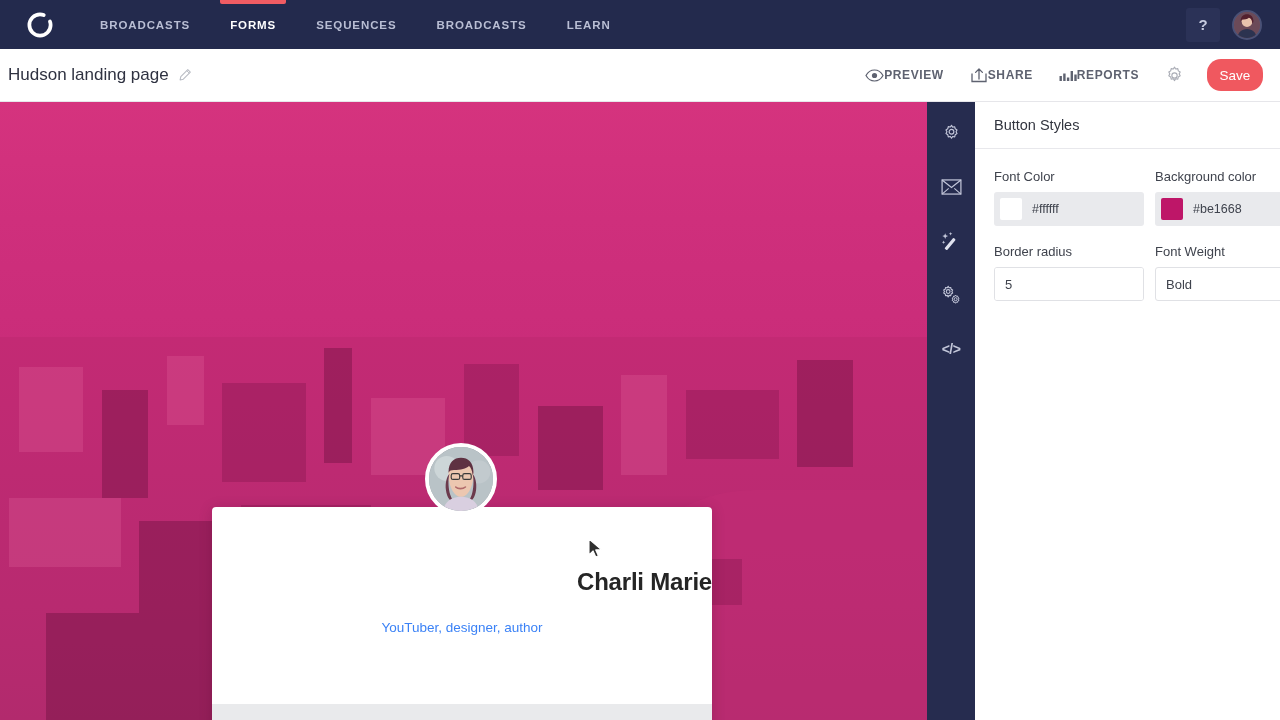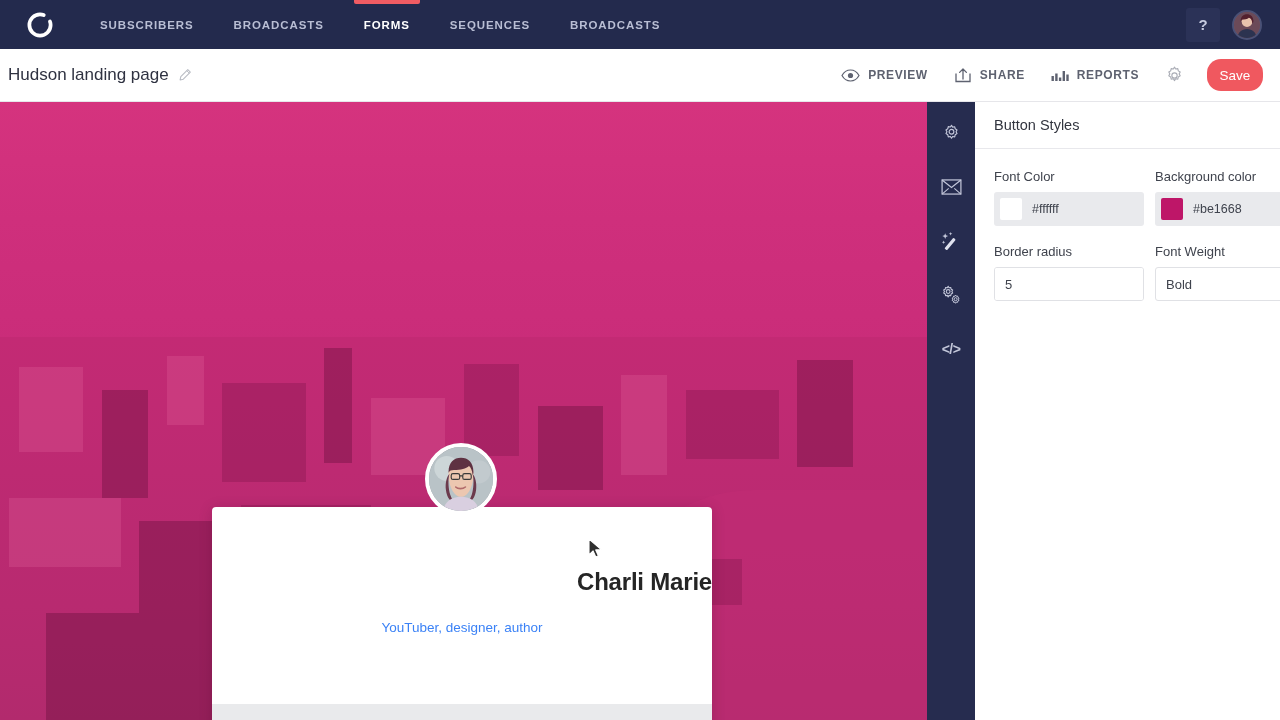--- a/index.html
+++ b/index.html
@@ -45,21 +45,21 @@
   .subbar {
     position:absolute; top:49px; left:0; width:1280px; height:53px;
     background:#ffffff; border-bottom:1px solid #e6e6ea;
     display:flex; align-items:center;
   }
   .doc-title-wrap { display:flex; align-items:center; padding-left:8px; gap:9px; }
   .doc-title { font-size:17px; color:#2f3241; font-weight:400; }
   .pencil-icon { width:14px; height:14px; display:block; cursor:pointer; }
   .toolbar-actions { margin-left:auto; display:flex; align-items:center; gap:0; padding-right:17px; }
   .tb-action {
-    display:flex; align-items:center; gap:8px; padding:0 13px; height:40px;
+    display:flex; align-items:center; gap:0; padding:0 13px; height:40px;
     color:#5e6270; font-size:12px; font-weight:700; letter-spacing:0.6px; cursor:pointer;
   }
   .tb-action svg { display:block; }
   .tb-gear { padding:0 13px; display:flex; align-items:center; cursor:pointer; }
   .save-btn {
     margin-left:10px; background:#f0585f; color:#fff; border:none;
     width:56px; height:32px; border-radius:14px; font-size:13.5px;
     font-family:"Liberation Sans", sans-serif; cursor:pointer;
   }
 
@@ -173,25 +173,25 @@
 
 <div id="app">
 
   <div class="topnav">
     <div class="logo-wrap">
       <svg class="logo" viewBox="0 0 30 30">
         <path d="M15 2.5A12.5 12.5 0 1 0 27.5 15c0-1.6-.3-3-.85-4.35a1.9 1.9 0 0 0-3.5 1.45c.38.9.6 1.87.6 2.9A8.75 8.75 0 1 1 15 6.25c1.05 0 2.05.18 2.98.53a1.9 1.9 0 1 0 1.35-3.55A12.4 12.4 0 0 0 15 2.5z" fill="#ffffff"></path>
       </svg>
     </div>
     <div class="nav-items">
-      <div class="nav-item">SUBSCRIBERS</div>
       <div class="nav-item">BROADCASTS</div>
       <div class="nav-item active">FORMS</div>
       <div class="nav-item">SEQUENCES</div>
       <div class="nav-item">BROADCASTS</div>
+      <div class="nav-item">LEARN</div>
     </div>
     <div class="nav-right">
       <div class="help-btn">?</div>
       <div class="avatar-nav">
         <svg viewBox="0 0 30 30">
           <rect width="30" height="30" fill="#6b4a58"></rect>
           <circle cx="15" cy="11" r="6.2" fill="#e8c3ad"></circle>
           <path d="M4 30c0-6.2 5-10.5 11-10.5S26 23.8 26 30z" fill="#2c3350"></path>
           <path d="M7.6 10.5c0-5 3.3-8 7.4-8s7.4 3 7.4 8c0 1.2-.6 2.4-1.2 2.4-.4-4-2.2-5.6-4-6.2-2 1.6-5 2.2-8.4 2.2-.7 1-1.2 2.6-1.2 3.9z" fill="#53202e"></path>
         </svg>

